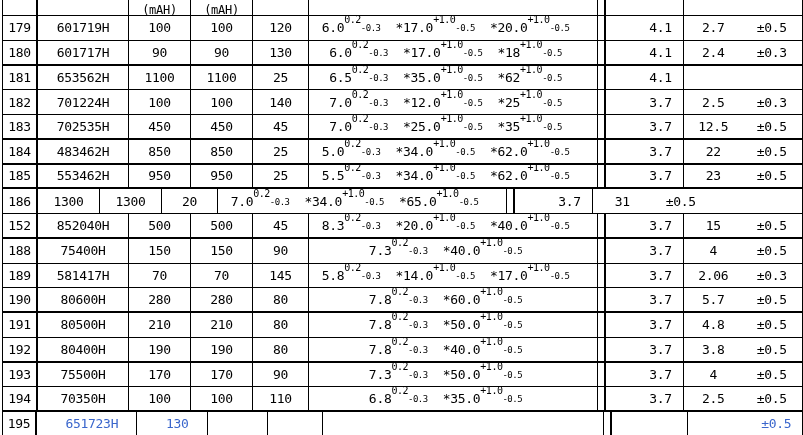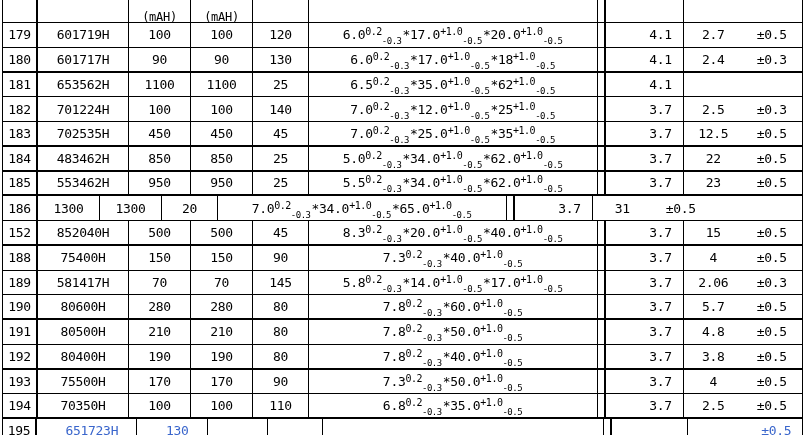--- a/index.html
+++ b/index.html
@@ -1,39 +1,39 @@
 <!DOCTYPE html>
 <html style="--link-blue: #3a66cc;"><head>
 <meta charset="utf-8">
 <style>
   html,body{margin:0;padding:0;background:#ffffff;}
   body{font-family:"DejaVu Sans Mono","Liberation Mono",monospace;color:#000;}
   .sheet{width:803px;height:435px;overflow:hidden;background:#fff;position:relative;}
   .tbl{position:absolute;left:2px;top:0;width:799px;border-left:1px solid #000;border-right:1px solid #000;}
   .row{display:flex;height:24.76px;border-bottom:1px solid #000;box-sizing:border-box;}
   .row.thick{border-bottom-width:2px;}
-  .row.hpartial{height:23px;border-bottom:1px solid #000;}
+  .row.hpartial{height:16px;border-bottom:1px solid #000;}
   .row.bpartial{height:6px;border-bottom:none;}
   .cell{height:100%;box-sizing:border-box;border-right:1px solid #000;display:flex;
         align-items:center;justify-content:center;white-space:nowrap;overflow:hidden;
         font-size:13px;letter-spacing:-0.3px;position:relative;}
   .c1{width:35px;border-right-width:2px;}
   .c2{width:91px;}
   .c3{width:62px;}
   .c4{width:62px;}
   .c5{width:56px;}
   .c6{width:289px;}
   .c7{width:8px;border-right-width:2px;}
   .c8{width:78px;padding-left:32px;}
   .c9{width:117px;border-right:none;}
   .c9 .half{flex:1;display:flex;align-items:center;justify-content:center;}
   .hclip span{position:absolute;left:0;right:0;bottom:-2px;text-align:center;font-size:12px;}
-  .dseg{display:inline-flex;align-items:flex-end;}
+  .dseg{display:inline-flex;align-items:flex-start;}
   .dsup{font-size:10px;line-height:1;position:relative;top:-5px;letter-spacing:-0.5px;}
-  .dsub{font-size:9px;line-height:1;position:relative;top:4px;letter-spacing:-0.5px;margin-right:1px;}
+  .dsub{font-size:9px;line-height:1;position:relative;top:4px;letter-spacing:-0.5px;margin-right:15px;}
   .blue{color:var(--link-blue,#3a66cc);margin-left:11px;}
 </style>
 </head>
 <body>
 
 <div class="sheet">
   <div class="tbl">
 
     <div class="row hpartial">
       <div class="cell c1"></div>

